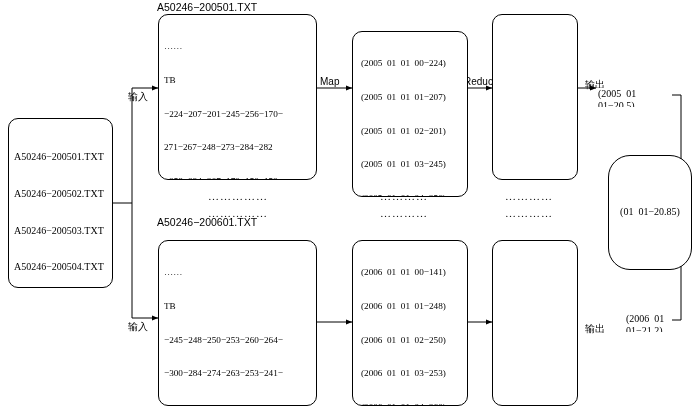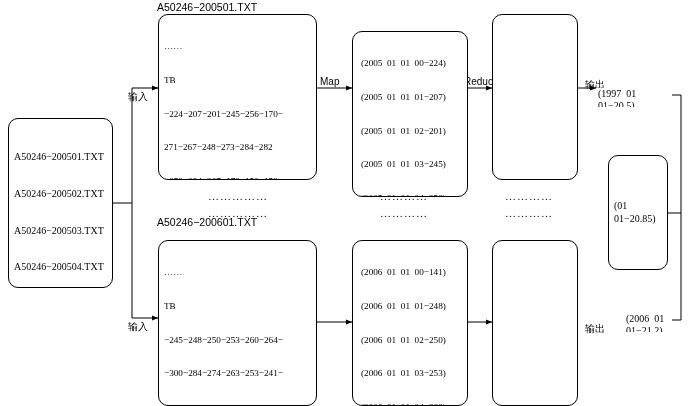--- a/index.html
+++ b/index.html
@@ -175,28 +175,28 @@
     
     
     
   </div>
 
   <div class="box" style="left:492px; top:14px; width:86px; height:166px;"></div>
 
   <div class="box" style="left:492px; top:240px; width:86px; height:166px;"></div>
 
   <div class="box fs10" style="left:492px; top:85px; width:180px; height:22px; border:none; background:transparent; padding:0;">
-    <span class="cellline" style="position:absolute; left:104px; top:3px; background:#ffffff; padding:0 2px;">(1997  01  01−20.5)</span>
+    <span class="cellline" style="position:absolute; left:104px; top:3px; background:#ffffff; padding:0 2px;">(2005  01  01−20.5)</span>
   </div>
 
   <div class="box fs10" style="left:492px; top:310px; width:180px; height:22px; border:none; background:transparent; padding:0;">
     <span class="cellline" style="position:absolute; left:104px; top:3px; background:#ffffff; padding:0 2px;margin-left:28px;">(2006  01  01−21.2)</span>
   </div>
 
-  <div class="box fs10" style="left:608px; top:155px; width:60px; height:115px; display:flex; align-items:center; justify-content:center;">
+  <div class="box fs10" style="left:608px; top:155px; width:84px; height:115px; display:flex; align-items:center; justify-content:center;border-radius:22px;">
     <span class="cellline">(01  01−20.85)</span>
   </div>
 
   <div class="dots" style="left:208px; top:190px;">……………</div>
   <div class="dots" style="left:208px; top:207px;">……………</div>
 
   <div class="dots" style="left:380px; top:190px;">…………</div>
   <div class="dots" style="left:380px; top:207px;">…………</div>
 
   <div class="dots" style="left:505px; top:190px;">…………</div>

